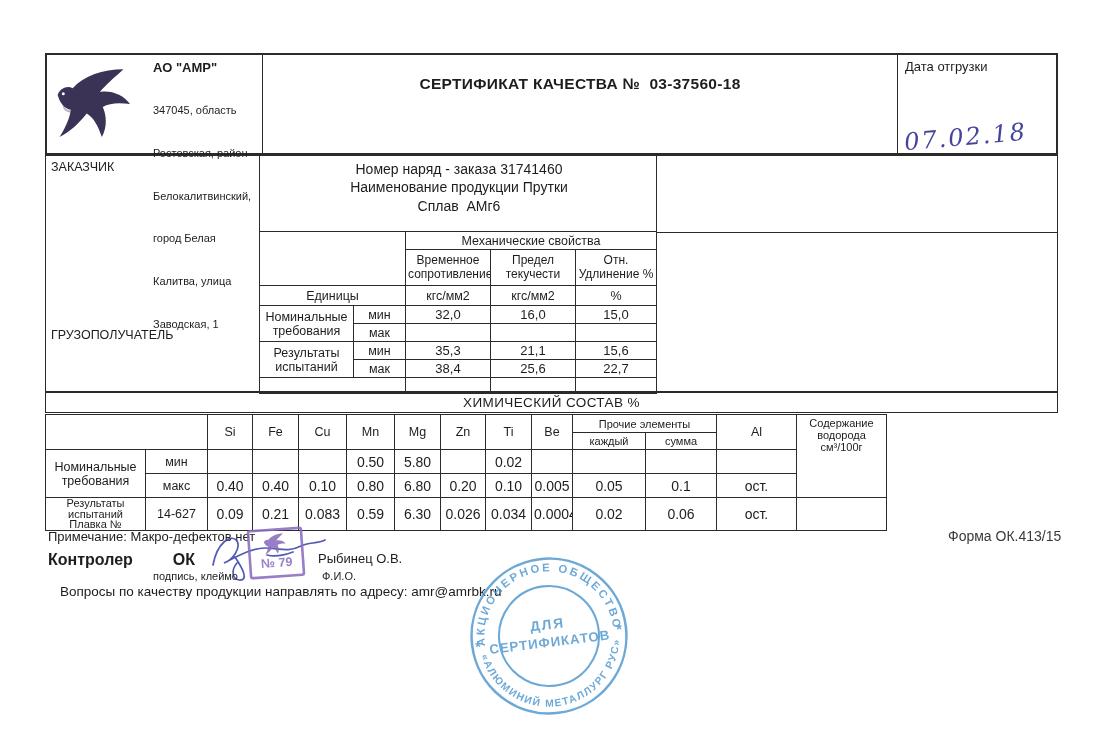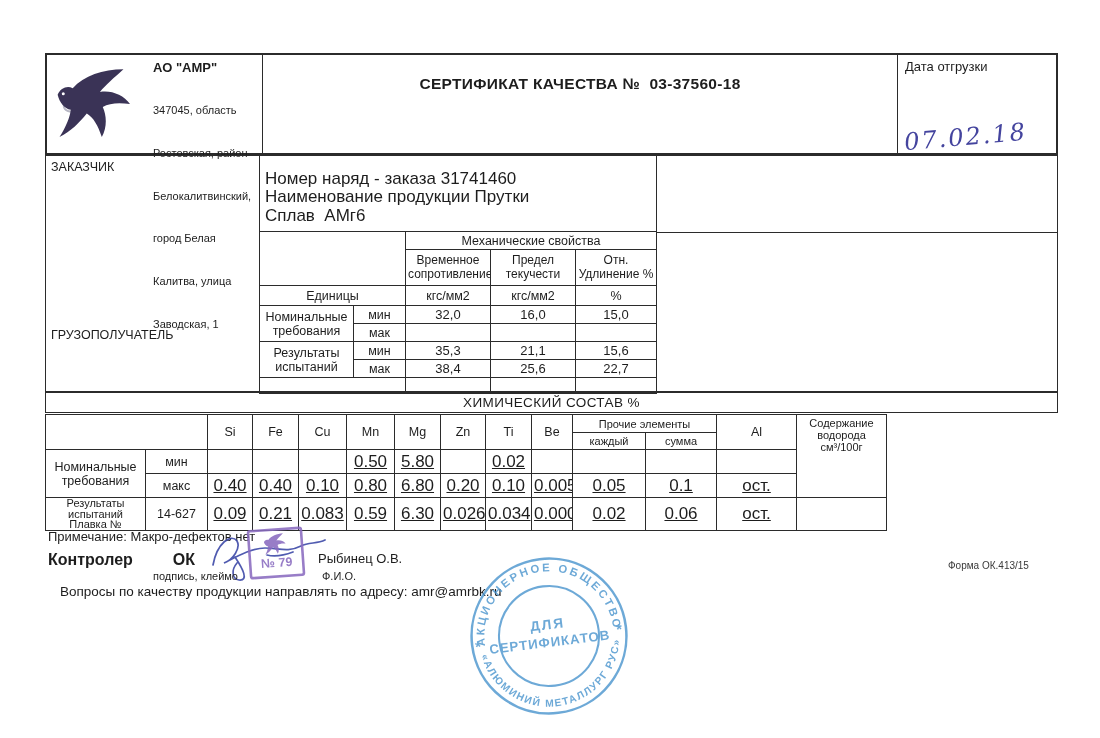--- a/index.html
+++ b/index.html
@@ -38,51 +38,51 @@
   
   #info-band { left:45px; top:155px; width:1013px; height:237px;
     border:1.5px solid #2b2b2b; }
   #vline-1 { left:213px; top:0; height:100%; border-left:1.5px solid #2b2b2b; }
   #vline-2 { left:610px; top:0; height:100%; border-left:1.5px solid #2b2b2b; }
   #batch-bottom-line { left:610px; right:0; top:76px; border-top:1.5px solid #2b2b2b; }
 
   #customer-label  { left:5px; top:4px;  font-size:12.5px; }
   #consignee-label { left:5px; top:172px; font-size:12.5px; }
 
-  .info-lines { position:absolute; top:14px; font-size:17px; line-height:18.3px; }
+  .info-lines { position:absolute; top:4px; font-size:14px; line-height:18.3px;text-align:center; }
   #order-block { left:219px; width:388px; }
   #batch-block { left:618px; width:392px; }
 
   
   table { border-collapse:collapse; table-layout:fixed; }
   td { border:1.5px solid #2b2b2b; text-align:center; vertical-align:middle;
        font-size:12.5px; padding:0 2px; overflow:hidden; }
 
   #mech-table { position:absolute; left:213px; top:75px; width:397px; }
   #mech-table .val { font-size:13px; }
   #mech-table .sub { font-size:12px; line-height:13.5px; }
 
   #chem-band { left:45px; top:392px; width:1013px; height:21px;
     border:1.5px solid #2b2b2b; text-align:center; font-size:13.5px;
     line-height:19px; letter-spacing:.4px; }
 
   #chem-table { position:absolute; left:45px; top:414px; width:841px; }
   #chem-table .small-hdr { font-size:11px; line-height:12px; }
   #chem-table .tiny { font-size:11px; line-height:10.5px; }
-  #chem-table .val { font-size:17px;text-decoration:underline; }
+  #chem-table .val { font-size:14px; }
 
   
   #note-line { left:48px; top:529px; font-size:13px; }
   #controller-line { left:48px; top:551px; font-size:16px; font-weight:bold; }
   #controller-line .dept { margin-left:40px; }
   #fio-value { left:318px; top:551px; font-size:13px; }
   #sign-caption { left:153px; top:570px; font-size:11px; }
   #fio-caption { left:322px; top:570px; font-size:11px; }
   #contact-line { left:60px; top:584px; font-size:13.5px; }
-  #form-ref { left:948px; top:560px; font-size:10px; color:#3a3a3a; }
+  #form-ref { left:948px; top:528px; font-size:14px; color:#3a3a3a; }
 
   #signature-svg { left:205px; top:527px; width:132px; height:62px; }
   #mini-stamp { left:247px; top:527px; width:58px; height:52px;
     transform:rotate(-4deg); opacity:.88; }
   #round-stamp { left:446px; top:538px; width:206px; height:196px; }
 </style>
 </head>
 <body>
 
 <div id="header-band" class="abs">

